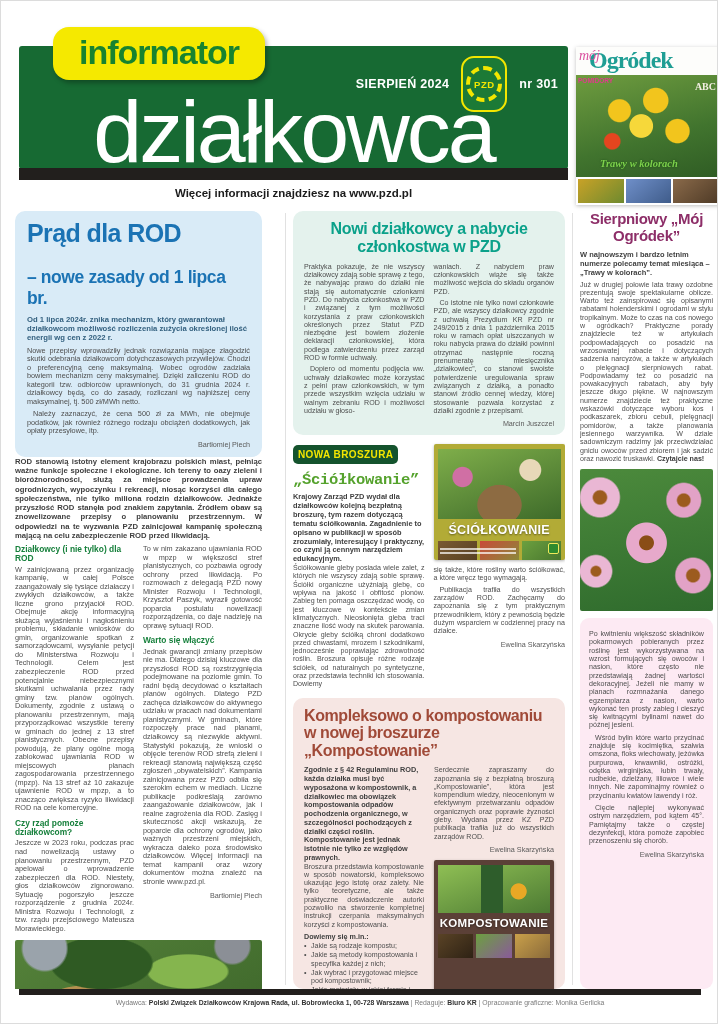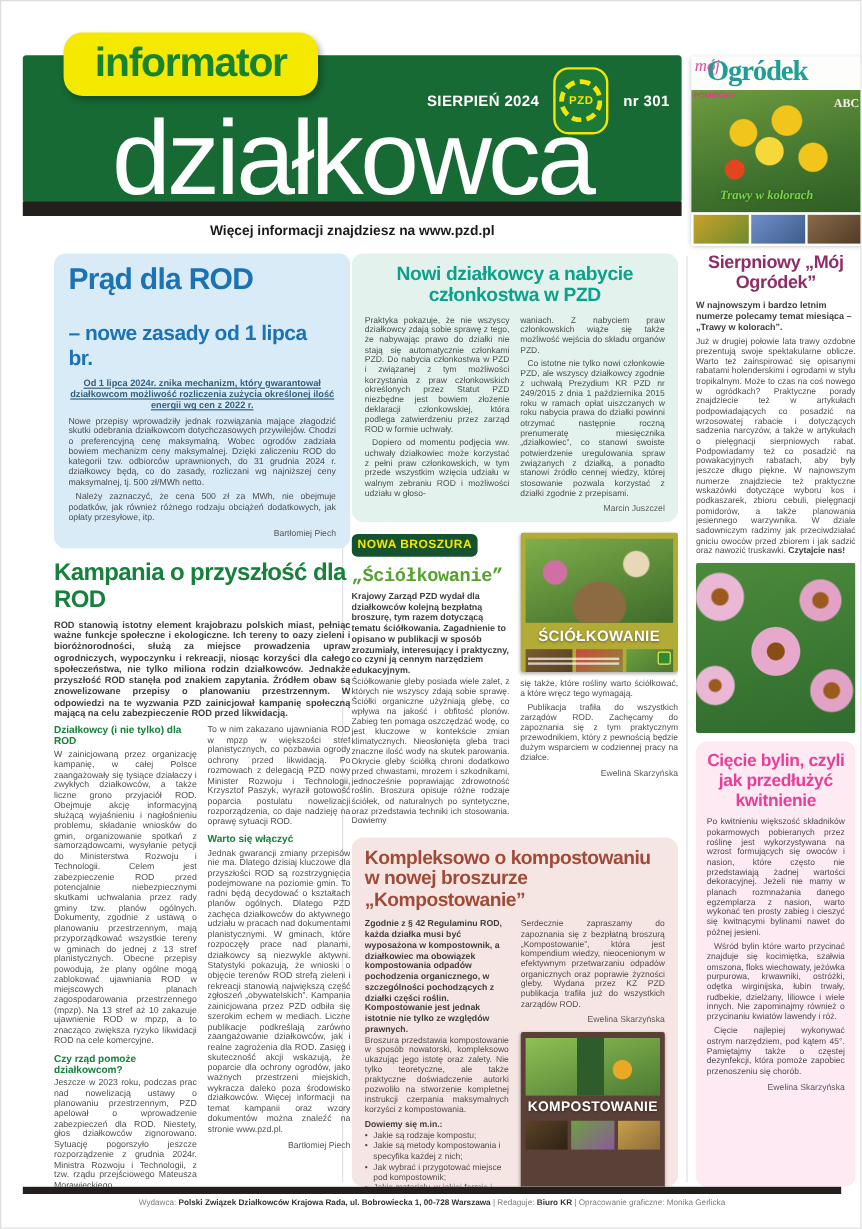--- a/index.html
+++ b/index.html
@@ -42,35 +42,35 @@
              font-weight:bold; font-size:10px; z-index:2; }
   .mag-trawy { position:absolute; left:24px; bottom:36px; color:#7ed14c; font-family:"Liberation Serif",serif;
                font-style:italic; font-weight:bold; font-size:10.5px; z-index:2; text-shadow:0 0 2px rgba(0,60,0,.6); }
   .mag-tabs { position:absolute; right:0; top:28px; bottom:28px; width:9px; display:flex; flex-direction:column; }
   .mag-tabs div { flex:1; }
   .mag-bottom { position:absolute; left:0; right:9px; bottom:0; height:28px; display:flex; gap:2px; padding:2px; background:#fff; }
   .mag-bottom div { flex:1; }
 
   
   .col { position:absolute; top:210px; height:778px; display:flex; flex-direction:column; overflow:hidden; }
-  .col-left  { left:44px;  width:247px; }
+  .col-left  { left:14px;  width:247px; }
   .col-mid   { left:292px; width:272px; }
   .col-right { left:579px; width:133px; }
   .vdiv { position:absolute; top:212px; width:1px; height:772px; background:#e1e1e1; }
   .vdiv1 { left:284px; } .vdiv2 { left:571px; }
 
   .bp { font-size:7.3px; line-height:1.17; color:#4e4e4e; text-align:justify; hyphens:auto; }
   .bp + .bp { margin-top:3px; text-indent:6px; }
   .author { text-align:right; font-size:7.2px; color:#5a5a5a; margin-top:4px; }
 
   
   .prad-box { background:#d9ebf7; border-radius:10px; padding:10px 12px 8px; }
   .prad-t1 { font-size:25px; font-weight:bold; color:#1b73b4; letter-spacing:-.6px; line-height:1; }
   .prad-t2 { font-size:17.5px; font-weight:bold; color:#1b73b4; letter-spacing:-.4px; margin-top:21px; }
-  .prad-lead { font-size:7.7px; line-height:1.2; font-weight:bold; color:#33607f; margin-top:6px; text-align:center;text-decoration:underline; }
+  .prad-lead { font-size:7.7px; line-height:1.2; font-weight:bold; color:#33607f; margin-top:6px; text-align:left; }
   .prad-box .bp { margin-top:4px; }
 
   .kamp-title { font-size:20px; font-weight:bold; color:#17803c; letter-spacing:-.5px; margin:9px 0 4px; }
   .kamp-lead { font-size:7.7px; line-height:1.2; font-weight:bold; color:#3f3f3f; text-align:justify; }
   .kamp-cols { display:flex; gap:9px; margin-top:5px; }
   .kamp-cols > div { flex:1; }
   .subhead { font-size:8.4px; font-weight:bold; color:#17803c; margin:6px 0 2px; line-height:1.1; }
   .subhead.first { margin-top:0; }
 
   .aerial { flex:1; min-height:105px; margin-top:7px; border-radius:2px;
@@ -207,21 +207,20 @@
     <div class="prad-box">
       <div class="prad-t1">Prąd dla ROD</div>
       <div class="prad-t2">– nowe zasady od 1 lipca br.</div>
       <p class="prad-lead">Od 1 lipca 2024r. znika mechanizm, który gwarantował działkowcom możliwość rozliczenia zużycia określonej ilość energii wg cen z 2022 r.</p>
       <p class="bp">Nowe przepisy wprowadziły jednak rozwiązania mające złagodzić skutki odebrania działkowcom dotychczasowych przywilejów. Chodzi o preferencyjną cenę maksymalną. Wobec ogrodów zadziała bowiem mechanizm ceny maksymalnej. Dzięki zaliczeniu ROD do kategorii tzw. odbiorców uprawnionych, do 31 grudnia 2024 r. działkowcy będą, co do zasady, rozliczani wg najniższej ceny maksymalnej, tj. 500 zł/MWh netto.</p>
       <p class="bp">Należy zaznaczyć, że cena 500 zł za MWh, nie obejmuje podatków, jak również różnego rodzaju obciążeń dodatkowych, jak opłaty przesyłowe, itp.</p>
       <div class="author">Bartłomiej Piech</div>
     </div>
 
     <div>
-      <div class="kamp-title">Kampania o przyszłość dla ROD</div>
       <p class="kamp-lead">ROD stanowią istotny element krajobrazu polskich miast, pełniąc ważne funkcje społeczne i ekologiczne. Ich tereny to oazy zieleni i bioróżnorodności, służą za miejsce prowadzenia upraw ogrodniczych, wypoczynku i rekreacji, niosąc korzyści dla całego społeczeństwa, nie tylko miliona rodzin działkowców. Jednakże przyszłość ROD stanęła pod znakiem zapytania. Źródłem obaw są znowelizowane przepisy o planowaniu przestrzennym. W odpowiedzi na te wyzwania PZD zainicjował kampanię społeczną mającą na celu zabezpieczenie ROD przed likwidacją.</p>
       <div class="kamp-cols">
         <div>
           <div class="subhead first">Działkowcy (i nie tylko) dla ROD</div>
           <p class="bp">W zainicjowaną przez organizację kampanię, w całej Polsce zaangażowały się tysiące działaczy i zwykłych działkowców, a także liczne grono przyjaciół ROD. Obejmuje akcję informacyjną służącą wyjaśnieniu i nagłośnieniu problemu, składanie wniosków do gmin, organizowanie spotkań z samorządowcami, wysyłanie petycji do Ministerstwa Rozwoju i Technologii. Celem jest zabezpieczenie ROD przed potencjalnie niebezpiecznymi skutkami uchwalania przez rady gminy tzw. planów ogólnych. Dokumenty, zgodnie z ustawą o planowaniu przestrzennym, mają przyporządkować wszystkie tereny w gminach do jednej z 13 stref planistycznych. Obecne przepisy powodują, że plany ogólne mogą zablokować ujawniania ROD w miejscowych planach zagospodarowania przestrzennego (mpzp). Na 13 stref aż 10 zakazuje ujawnienie ROD w mpzp, a to znacząco zwiększa ryzyko likwidacji ROD na cele komercyjne.</p>
           <div class="subhead">Czy rząd pomoże działkowcom?</div>
           <p class="bp" style="text-indent:0">Jeszcze w 2023 roku, podczas prac nad nowelizacją ustawy o planowaniu przestrzennym, PZD apelował o wprowadzenie zabezpieczeń dla ROD. Niestety, głos działkowców zignorowano. Sytuację pogorszyło jeszcze rozporządzenie z grudnia 2024r. Ministra Rozwoju i Technologii, z tzw. rządu przejściowego Mateusza Morawieckiego.</p>
         </div>
         <div>
           <p class="bp" style="text-indent:0">To w nim zakazano ujawniania ROD w mpzp w większości stref planistycznych, co pozbawia ogrody ochrony przed likwidacją. Po rozmowach z delegacją PZD nowy Minister Rozwoju i Technologii, Krzysztof Paszyk, wyraził gotowość poparcia postulatu nowelizacji rozporządzenia, co daje nadzieję na oprawę sytuacji ROD.</p>
@@ -318,21 +317,20 @@
       </div>
     </div>
   </div>
 
   <div class="col col-right">
     <div class="ogr-title">Sierpniowy „Mój Ogródek”</div>
     <p class="ogr-lead">W najnowszym i bardzo letnim numerze polecamy temat miesiąca – „Trawy w kolorach”.</p>
     <p class="bp"><span>Już w drugiej połowie lata trawy ozdobne prezentują swoje spektakularne oblicze. Warto też zainspirować się opisanymi rabatami holenderskimi i ogrodami w stylu tropikalnym. Może to czas na coś nowego w ogródkach? Praktyczne porady znajdziecie też w artykułach podpowiadających co posadzić na wrzosowatej rabacie i dotyczących sadzenia narcyzów, a także w artykułach o pielęgnacji sierpniowych rabat. Podpowiadamy też co posadzić na powakacyjnych rabatach, aby były jeszcze długo piękne. W najnowszym numerze znajdziecie też praktyczne wskazówki dotyczące wyboru kos i podkaszarek, zbioru cebuli, pielęgnacji pomidorów, a także planowania jesiennego warzywnika. W dziale sadowniczym radzimy jak przeciwdziałać gniciu owoców przed zbiorem i jak sadzić oraz nawozić truskawki.</span> <span class="cta">Czytajcie nas!</span></p>
     <div class="echinacea"></div>
     <div class="ciecie-box">
-      <div class="ciecie-title">Cięcie bylin, czyli jak przedłużyć kwitnienie</div>
       <p class="bp" style="margin-top:4px">Po kwitnieniu większość składników pokarmowych pobieranych przez roślinę jest wykorzystywana na wzrost formujących się owoców i nasion, które często nie przedstawiają żadnej wartości dekoracyjnej. Jeżeli nie mamy w planach rozmnażania danego egzemplarza z nasion, warto wykonać ten prosty zabieg i cieszyć się kwitnącymi bylinami nawet do późnej jesieni.</p>
       <p class="bp">Wśród bylin które warto przycinać znajduje się kocimiętka, szałwia omszona, floks wiechowaty, jeżówka purpurowa, krwawniki, ostróżki, odętka wirginijska, łubin trwały, rudbekie, dzielżany, liliowce i wiele innych. Nie zapominajmy również o przycinaniu kwiatów lawendy i róż.</p>
       <p class="bp">Cięcie najlepiej wykonywać ostrym narzędziem, pod kątem 45°. Pamiętajmy także o częstej dezynfekcji, która pomoże zapobiec przenoszeniu się chorób.</p>
       <div class="author">Ewelina Skarzyńska</div>
     </div>
   </div>
 
   <div class="foot-bar"></div>
   <div class="foot-text">
     <span>Wydawca:</span>

